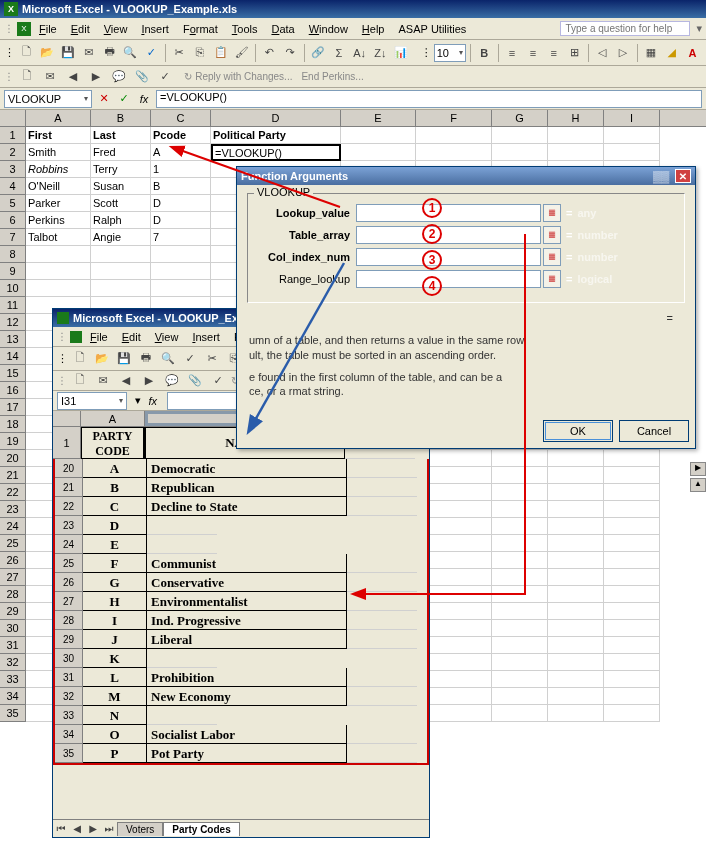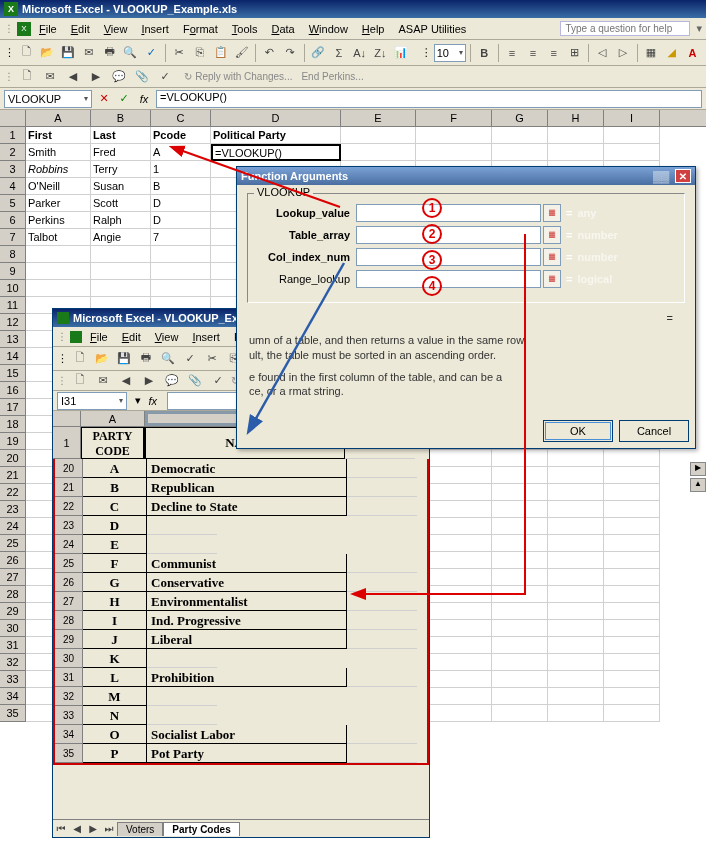--- a/index.html
+++ b/index.html
@@ -794,20 +794,21 @@
         </div>
         <div class="prow" style="display: flex; height: 19px;">
           <div style="width: 28px; background: rgb(212, 208, 200); border-right: 1px solid rgb(128, 128, 128); border-bottom: 1px solid rgb(128, 128, 128); text-align: center; font-size: 10px; line-height: 19px;">31</div>
           <div style="width: 64px; text-align: center; border-right: 1px solid rgb(0, 0, 0); border-bottom: 1px solid rgb(0, 0, 0); font-family: &quot;Times New Roman&quot;, serif; font-size: 13px; font-weight: bold; line-height: 19px;">L</div>
           <div style="width: 200px; border-right: 1px solid rgb(0, 0, 0); border-bottom: 1px solid rgb(0, 0, 0); font-family: &quot;Times New Roman&quot;, serif; font-size: 13px; font-weight: bold; padding: 0px 4px; line-height: 19px;">Prohibition</div>
           <div style="width: 70px; border-bottom: 1px solid rgb(208, 208, 208);"></div>
         </div>
         <div class="prow" style="display: flex; height: 19px;">
           <div style="width: 28px; background: rgb(212, 208, 200); border-right: 1px solid rgb(128, 128, 128); border-bottom: 1px solid rgb(128, 128, 128); text-align: center; font-size: 10px; line-height: 19px;">32</div>
           <div style="width: 64px; text-align: center; border-right: 1px solid rgb(0, 0, 0); border-bottom: 1px solid rgb(0, 0, 0); font-family: &quot;Times New Roman&quot;, serif; font-size: 13px; font-weight: bold; line-height: 19px;">M</div>
+          <div style="width: 200px; border-right: 1px solid rgb(0, 0, 0); border-bottom: 1px solid rgb(0, 0, 0); font-family: &quot;Times New Roman&quot;, serif; font-size: 13px; font-weight: bold; padding: 0px 4px; line-height: 19px;">New Economy</div>
           <div style="width: 70px; border-bottom: 1px solid rgb(208, 208, 208);"></div>
         </div>
         <div class="prow" style="display: flex; height: 19px;">
           <div style="width: 28px; background: rgb(212, 208, 200); border-right: 1px solid rgb(128, 128, 128); border-bottom: 1px solid rgb(128, 128, 128); text-align: center; font-size: 10px; line-height: 19px;">33</div>
           <div style="width: 64px; text-align: center; border-right: 1px solid rgb(0, 0, 0); border-bottom: 1px solid rgb(0, 0, 0); font-family: &quot;Times New Roman&quot;, serif; font-size: 13px; font-weight: bold; line-height: 19px;">N</div>
           <div style="width: 70px; border-bottom: 1px solid rgb(208, 208, 208);"></div>
         </div>
         <div class="prow" style="display: flex; height: 19px;">
           <div style="width: 28px; background: rgb(212, 208, 200); border-right: 1px solid rgb(128, 128, 128); border-bottom: 1px solid rgb(128, 128, 128); text-align: center; font-size: 10px; line-height: 19px;">34</div>
           <div style="width: 64px; text-align: center; border-right: 1px solid rgb(0, 0, 0); border-bottom: 1px solid rgb(0, 0, 0); font-family: &quot;Times New Roman&quot;, serif; font-size: 13px; font-weight: bold; line-height: 19px;">O</div>

